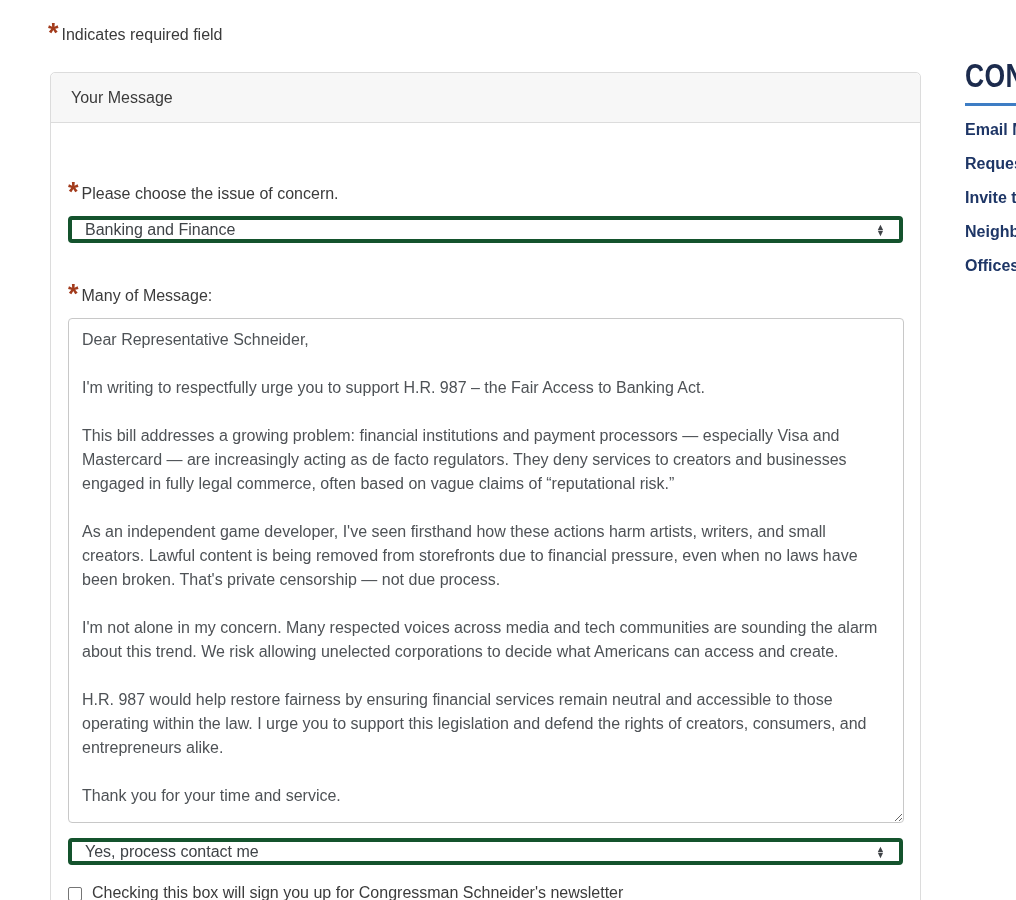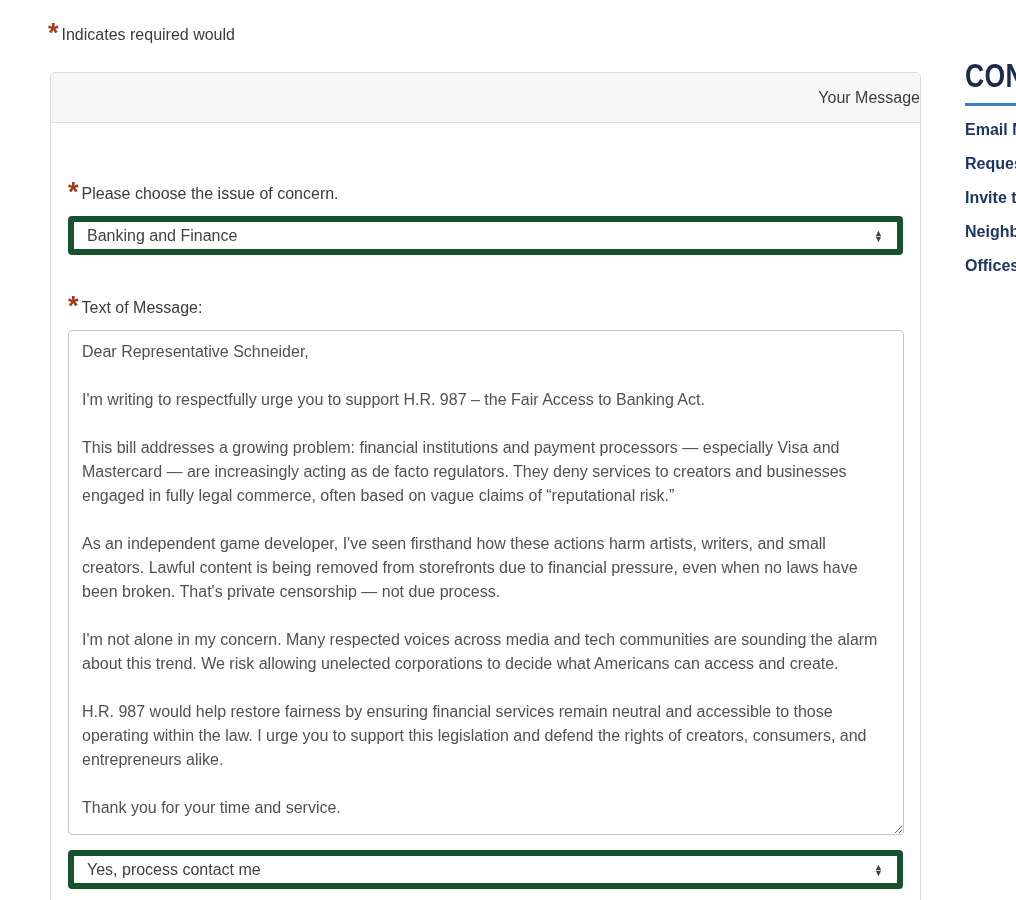--- a/index.html
+++ b/index.html
@@ -40,36 +40,35 @@
   .panel-header {
     height: 50px;
     background: #f7f7f7;
     border-bottom: 1px solid #dcdcdc;
     border-radius: 5px 5px 0 0;
     display: flex;
     align-items: center;
     padding-left: 20px;
     font-size: 16px;
     color: #3b3b3b;
-    justify-content: flex-end;
   }
   .panel-body { padding: 18px 17px 0 17px; }
 
   .field-label {
     font-size: 16px;
     color: #3b3b3b;
     margin-bottom: 10px;
     white-space: nowrap;
     margin-top: 38px;
   }
   
   .select-box {
     position: relative;
-    height: 39px;
-    border: 6px solid #14532d;
+    height: 27px;
+    border: 4px solid #14532d;
     border-radius: 4px;
     background: #ffffff;
     display: flex;
     align-items: center;
     padding: 0 36px 0 13px;
     font-size: 16px;
     color: #3f4347;
     margin-bottom: 19px;
     cursor: default;
   }
@@ -149,38 +148,38 @@
     color: #1e3666;
     text-decoration: none;
     margin-bottom: 15px;
     white-space: nowrap;
     line-height: 19px;
   }
 </style>
 </head>
 <body>
 
-<div class="required-note"><span class="req-star">*</span><span>Indicates required would</span></div>
+<div class="required-note"><span class="req-star">*</span><span>Indicates required field</span></div>
 
 <div class="panel">
   <div class="panel-header">
     <span>Your Message</span>
   </div>
   <div class="panel-body">
 
     <div class="field-label"><span class="req-star">*</span><span>Please choose the issue of concern.</span></div>
     <div class="select-box">
       <span>Banking and Finance</span>
       <span class="select-arrows">
           <span>▲</span>
           <span>▼</span>
         </span>
     </div>
 
-    <div class="field-label"><span class="req-star">*</span><span>Text of Message:</span></div>
+    <div class="field-label"><span class="req-star">*</span><span>Many of Message:</span></div>
     <textarea class="message-area" spellcheck="false" style="">Dear Representative Schneider,
 
 I'm writing to respectfully urge you to support H.R. 987 – the Fair Access to Banking Act.
 
 This bill addresses a growing problem: financial institutions and payment processors — especially Visa and Mastercard — are increasingly acting as de facto regulators. They deny services to creators and businesses engaged in fully legal commerce, often based on vague claims of “reputational risk.”
 
 As an independent game developer, I've seen firsthand how these actions harm artists, writers, and small creators. Lawful content is being removed from storefronts due to financial pressure, even when no laws have been broken. That's private censorship — not due process.
 
 I'm not alone in my concern. Many respected voices across media and tech communities are sounding the alarm about this trend. We risk allowing unelected corporations to decide what Americans can access and create.
 

